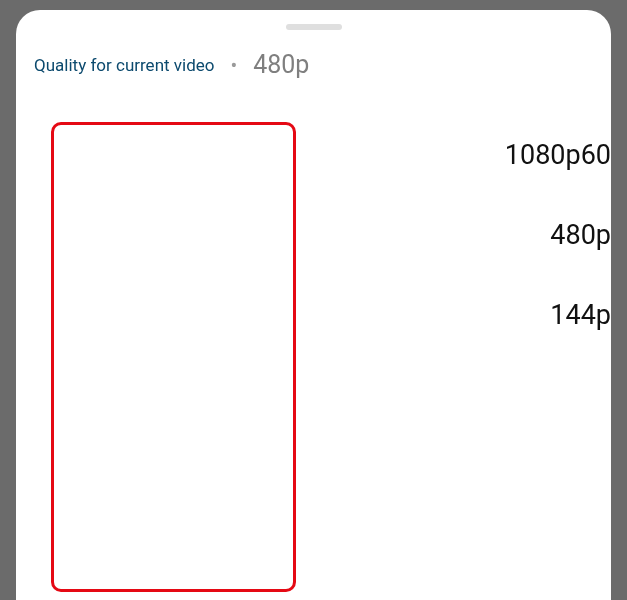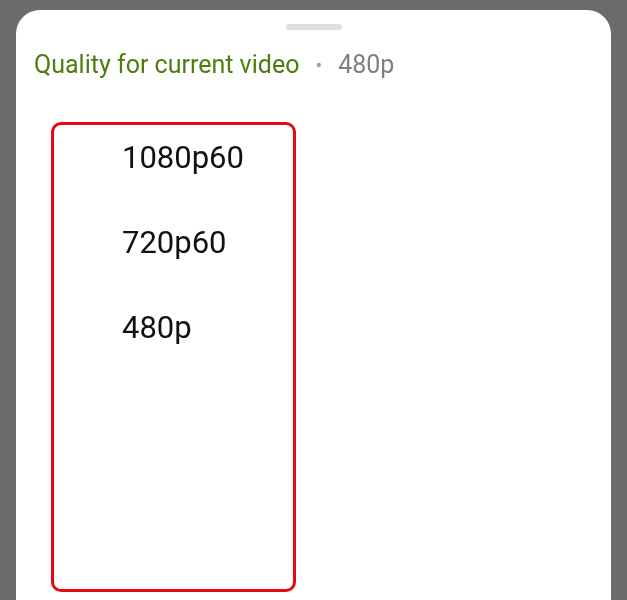--- a/index.html
+++ b/index.html
@@ -28,22 +28,22 @@
       margin: 0 auto 20px auto;
     }
     .header {
       display: flex;
       align-items: center;
       gap: 16px;
       padding: 0 18px;
       margin-bottom: 18px;
     }
     .header-title {
-      font-size: 25px;
-      color: #4d7c0f;
+      font-size: 17px;
+      color: #0c4a6e;
       font-weight: 400;
     }
     .dot {
       font-size: 20px;
       color: #9a9a9a;
       line-height: 1;
     }
     .header-current {
       font-size: 25px;
       color: #7f7f7f;
@@ -57,45 +57,46 @@
       height: 470px;
       border: 3px solid #e50914;
       border-radius: 10px;
       pointer-events: none;
     }
     .options {
       padding-top: 18px;
     }
     .option {
       padding: 24px 0 24px 106px;
-      font-size: 31px;
+      font-size: 27px;
       color: #111;
       font-weight: 400;
       cursor: pointer;
       background: #fff;
+      text-align: right;
     }
   </style>
 </head>
 <body>
 
 <div class="sheet">
   <div class="drag-handle"></div>
 
   <div class="header">
     <span class="header-title">Quality for current video</span>
     <span class="dot">•</span>
     <span class="header-current">480p</span>
   </div>
 
   <div class="options">
     <div class="option">
       <span>1080p60</span>
     </div>
     <div class="option">
-      <span>720p60</span>
+      <span>480p</span>
     </div>
     <div class="option">
-      <span>480p</span>
+      <span>144p</span>
     </div>
   </div>
 
   <div class="highlight-box"></div>
 </div>
 
 </body></html>

